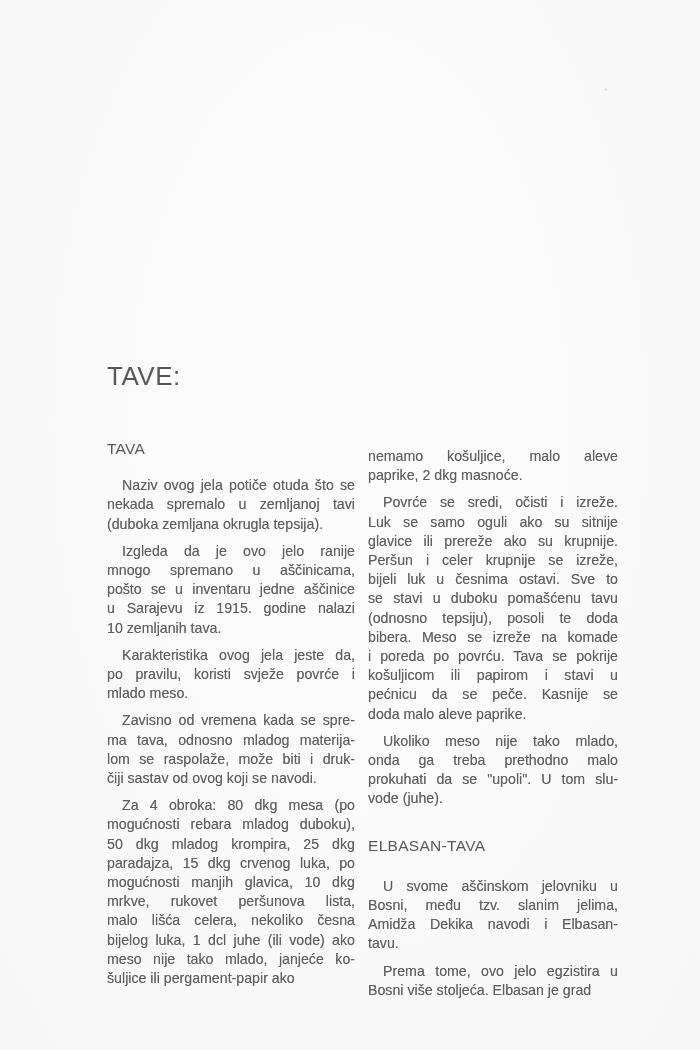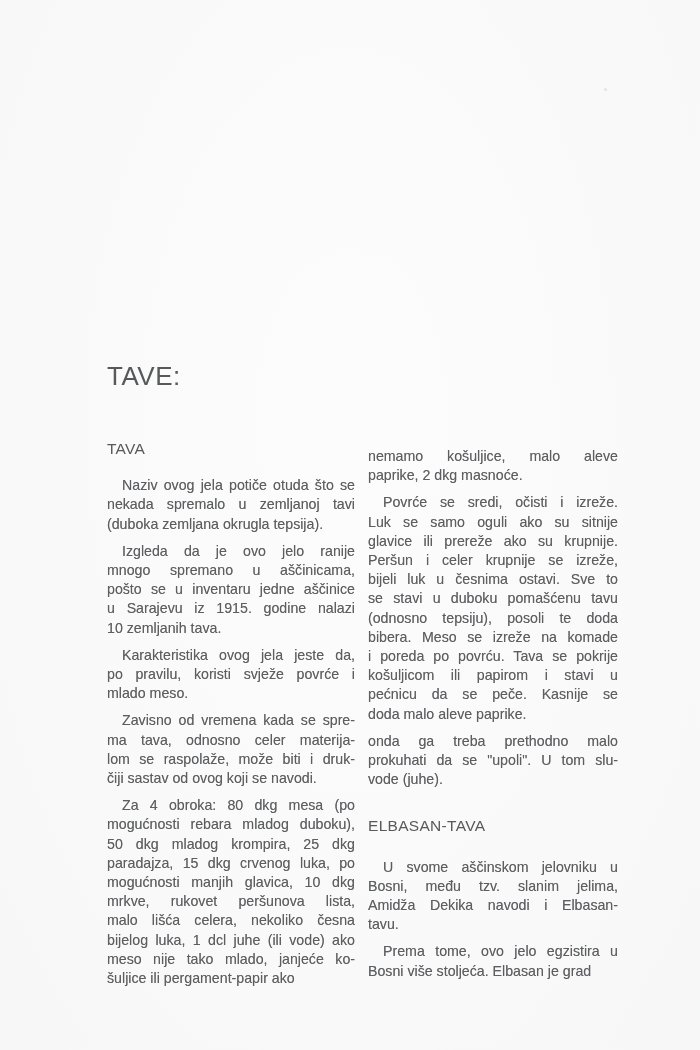--- a/index.html
+++ b/index.html
@@ -96,21 +96,21 @@
         <div class="line">u Sarajevu iz 1915. godine nalazi</div>
         <div class="line last">10 zemljanih tava.</div>
       </div>
       <div class="para">
         <div class="line first-indent">Karakteristika ovog jela jeste da,</div>
         <div class="line">po pravilu, koristi svježe povrće i</div>
         <div class="line last">mlado meso.</div>
       </div>
       <div class="para">
         <div class="line first-indent">Zavisno od vremena kada se spre-</div>
-        <div class="line">ma tava, odnosno celer materija-</div>
+        <div class="line">ma tava, odnosno mladog materija-</div>
         <div class="line">lom se raspolaže, može biti i druk-</div>
         <div class="line last">čiji sastav od ovog koji se navodi.</div>
       </div>
       <div class="para">
         <div class="line first-indent">Za 4 obroka: 80 dkg mesa (po</div>
         <div class="line">mogućnosti rebara mladog duboku),</div>
         <div class="line">50 dkg mladog krompira, 25 dkg</div>
         <div class="line">paradajza, 15 dkg crvenog luka, po</div>
         <div class="line">mogućnosti manjih glavica, 10 dkg</div>
         <div class="line">mrkve, rukovet peršunova lista,</div>
@@ -133,20 +133,21 @@
         <div class="line">bijeli luk u česnima ostavi. Sve to</div>
         <div class="line">se stavi u duboku pomašćenu tavu</div>
         <div class="line">(odnosno tepsiju), posoli te doda</div>
         <div class="line">bibera. Meso se izreže na komade</div>
         <div class="line">i poreda po povrću. Tava se pokrije</div>
         <div class="line">košuljicom ili papirom i stavi u</div>
         <div class="line">pećnicu da se peče. Kasnije se</div>
         <div class="line last">doda malo aleve paprike.</div>
       </div>
       <div class="para">
+        <div class="line first-indent">Ukoliko meso nije tako mlado,</div>
         <div class="line">onda ga treba prethodno malo</div>
         <div class="line">prokuhati da se "upoli". U tom slu-</div>
         <div class="line last">vode (juhe).</div>
       </div>
       <div class="heading mid">ELBASAN-TAVA</div>
       <div class="para">
         <div class="line first-indent">U svome aščinskom jelovniku u</div>
         <div class="line">Bosni, među tzv. slanim jelima,</div>
         <div class="line">Amidža Dekika navodi i Elbasan-</div>
         <div class="line last">tavu.</div>

